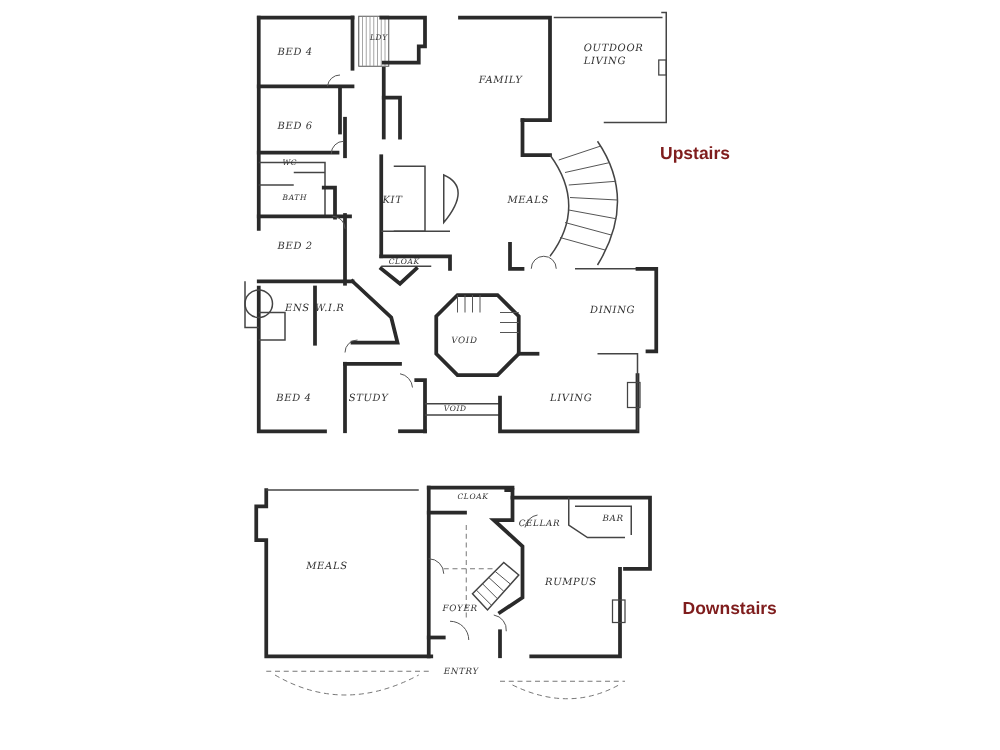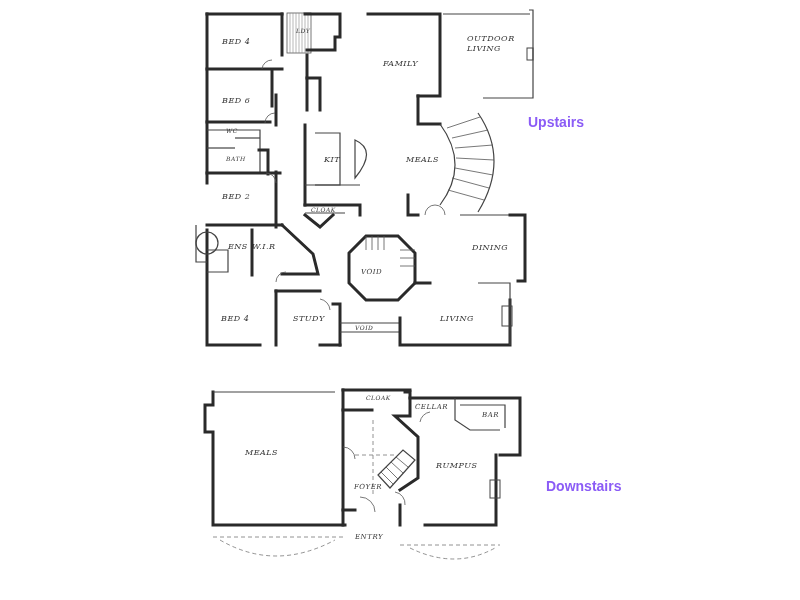--- a/index.html
+++ b/index.html
@@ -4,21 +4,21 @@
 <style>
   html, body { margin:0; padding:0; background:#ffffff; }
   body { width:800px; height:600px; position:relative; overflow:hidden; font-family:"Liberation Sans", sans-serif; }
   svg.plan { position:absolute; left:0; top:0; }
   .wall { stroke:#2a2a2a; stroke-width:3; fill:none; stroke-linecap:square; }
   .wall-thin { stroke:#444; stroke-width:1.2; fill:none; }
   .dash { stroke:#777; stroke-width:0.8; fill:none; stroke-dasharray:4 3; }
   .door { stroke:#555; stroke-width:0.8; fill:none; }
   .hatch { stroke:#888; stroke-width:0.6; }
   .room { position:absolute; font-family:"DejaVu Serif", serif; font-size:8px; color:#333; letter-spacing:0.5px; white-space:nowrap; font-style:italic; }
-  .floor-title { position:absolute; font-family:"Liberation Sans", sans-serif; font-weight:bold; font-size:14px; color:#8b5cf6; }
+  .floor-title { position:absolute; font-family:"Liberation Sans", sans-serif; font-weight:bold; font-size:14px; color:#7f1d1d; }
 </style>
 </head>
 <body>
 
 <svg class="plan" width="800" height="600" viewBox="0 0 800 600">
 
   <g>
 
     <path class="wall" d="M207 14 L207 183"></path>
     <path class="wall" d="M207 230 L207 345 L260 345"></path>
@@ -157,37 +157,37 @@
 
 <div>
   <span class="room" style="left:222px;top:37px">BED 4</span>
   <span class="room" style="left:296px;top:27px;font-size:6px">LDY</span>
   <span class="room" style="left:383px;top:59px">FAMILY</span>
   <span class="room" style="left:467px;top:34px">OUTDOOR</span>
   <span class="room" style="left:467px;top:44px">LIVING</span>
   <span class="room" style="left:222px;top:96px">BED 6</span>
   <span class="room" style="left:226px;top:127px;font-size:6px">WC</span>
   <span class="room" style="left:226px;top:155px;font-size:6px">BATH</span>
-  <span class="room" style="left:324px;top:155px">KIT</span>
+  <span class="room" style="left:306px;top:155px">KIT</span>
   <span class="room" style="left:406px;top:155px">MEALS</span>
   <span class="room" style="left:222px;top:192px">BED 2</span>
   <span class="room" style="left:311px;top:206px;font-size:6px">CLOAK</span>
   <span class="room" style="left:228px;top:242px">ENS</span>
   <span class="room" style="left:252px;top:242px">W.I.R</span>
   <span class="room" style="left:472px;top:243px">DINING</span>
   <span class="room" style="left:361px;top:268px;font-size:7px">VOID</span>
   <span class="room" style="left:221px;top:314px">BED 4</span>
-  <span class="room" style="left:293px;top:314px">STUDY</span>
+  <span class="room" style="left:279px;top:314px">STUDY</span>
   <span class="room" style="left:355px;top:324px;font-size:6px">VOID</span>
   <span class="room" style="left:440px;top:314px">LIVING</span>
 </div>
 
 <div>
   <span class="room" style="left:366px;top:394px;font-size:6px">CLOAK</span>
-  <span class="room" style="left:415px;top:403px;font-size:7px">CELLAR</span>
+  <span class="room" style="left:415px;top:415px;font-size:7px">CELLAR</span>
   <span class="room" style="left:482px;top:411px;font-size:7px">BAR</span>
   <span class="room" style="left:245px;top:448px">MEALS</span>
   <span class="room" style="left:436px;top:461px">RUMPUS</span>
   <span class="room" style="left:354px;top:483px;font-size:7px">FOYER</span>
   <span class="room" style="left:355px;top:533px;font-size:7px">ENTRY</span>
 </div>
 
 <div class="floor-title" style="left:528px;top:114px">Upstairs</div>
 <div class="floor-title" style="left:546px;top:478px">Downstairs</div>
 

